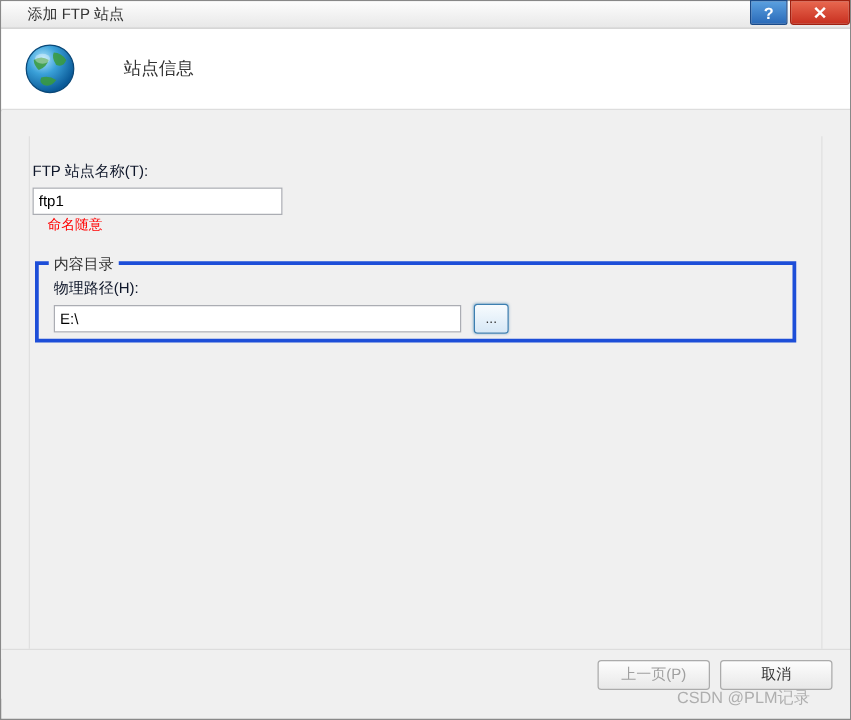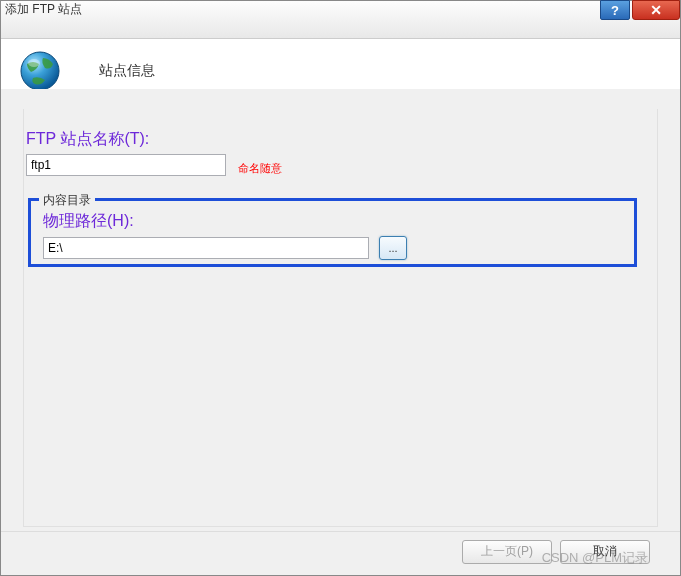--- a/index.html
+++ b/index.html
@@ -1,39 +1,39 @@
 <!DOCTYPE html>
 <html><head>
   <meta charset="utf-8">
   <style>
     * { box-sizing: border-box; font-family: "Microsoft YaHei", "SimSun", sans-serif; }
     body { margin: 0; background: #fff; }
     .window { width: 681px; height: 576px; background: #f0f0f0; border: 1px solid #888; position: relative; }
-    .titlebar { height: 38px; background: linear-gradient(to bottom, #fdfdfd, #e8e8e8); border-bottom: 1px solid #ccc; display: flex; padding: 0 4px; position: relative; }
+    .titlebar { height: 22px; background: linear-gradient(to bottom, #fdfdfd, #e8e8e8); border-bottom: 1px solid #ccc; display: flex; align-items: center; padding: 0 21px; position: relative; }
     .titlebar-text { font-size: 12px; color: #333; }
     .win-controls { position: absolute; right: 0; top: -1px; display: flex; }
     .win-help, .win-close { height: 20px; display: flex; align-items: center; justify-content: center; font-size: 13px; color: #fff; }
     .win-help { width: 30px; background: linear-gradient(to bottom, #5aa0e0, #2a6ab8); border: 1px solid #1a4a88; border-radius: 0 0 2px 2px; margin-right: 2px; color: #fff; font-weight: bold; }
     .win-close { width: 48px; background: linear-gradient(to bottom, #e86850, #c83020); border: 1px solid #a02010; border-radius: 0 0 3px 3px; font-weight: bold; font-size: 14px; }
     .header { height: 65px; background: #fff; border-bottom: 1px solid #ddd; display: flex; align-items: center; padding: 0 18px; gap: 22px; }
     .globe-icon { width: 42px; height: 42px; margin-right: 16px; }
     .header-title { font-size: 14px; color: #333; font-weight: normal; }
     .content { position: absolute; top: 88px; left: 0; right: 0; bottom: 48px; padding: 20px 22px 0 22px; background: #f0f0f0; }
     .inner-panel { border: 1px solid #e0e0e0; border-top: none; padding: 20px 2px 0 2px; background: #f0f0f0; height: 100%; }
     .field-row { margin-bottom: 6px; }
-    .field-label { font-size: 16px; color: #6d28d9; display: block; margin-bottom: 4px; }
+    .field-label { font-size: 12px; color: #0f172a; display: block; margin-bottom: 4px; }
     .text-input { width: 200px; height: 22px; border: 1px solid #abadb3; padding: 0 4px; font-size: 12px; background: #fff; }
     .annotation { color: #ff0000; font-size: 11px; margin-left: 12px; }
-    .site-name-row { display: flex; align-items: flex-end; }
+    .site-name-row { display: flex; align-items: flex-start; flex-direction: column; }
     .fieldset { border: 3px solid #1d4ed8; margin: 22px 18px 0 2px; padding: 10px 12px 4px 12px; position: relative; }
     .fieldset-legend { position: absolute; top: -9px; left: 8px; background: #f0f0f0; padding: 0 4px; font-size: 12px; color: #333; }
     .path-row { display: flex; align-items: center; margin-top: 4px; }
     .path-input { width: 326px; height: 22px; border: 1px solid #abadb3; padding: 0 4px; font-size: 12px; background: #fff; }
     .browse-btn { width: 28px; height: 24px; margin-left: 10px; border: 1px solid #3c7fb1; background: linear-gradient(to bottom, #f7fbfe, #d7e8f6); border-radius: 3px; font-size: 11px; color: #333; display: flex; align-items: center; justify-content: center; cursor: pointer; box-shadow: 0 0 2px rgba(60,127,177,0.5); }
-    .footer { position: absolute; bottom: 4px; left: 0; right: 0; height: 40px; border-top: 1px solid #ddd; background: #f0f0f0; display: flex; align-items: center; justify-content: flex-end; padding: 0 30px; gap: 8px; }
+    .footer { position: absolute; bottom: 16px; left: 0; right: 0; height: 40px; border-top: 1px solid #ddd; background: #f0f0f0; display: flex; align-items: center; justify-content: flex-end; padding: 0 14px; gap: 8px; }
     .footer-btn { width: 90px; height: 24px; border: 1px solid #ababab; background: linear-gradient(to bottom, #fdfdfd, #e8e8e8); border-radius: 3px; font-size: 12px; color: #333; cursor: pointer; }
     .footer-btn:disabled { color: #a0a0a0; cursor: default; }
     .footer-btn.primary { border: 1px solid #3c7fb1; box-shadow: 0 0 2px rgba(60,127,177,0.4); }
     .watermark { position: absolute; bottom: 8px; right: 32px; font-size: 13px; color: rgba(120,120,120,0.55); pointer-events: none; }
   </style>
 </head>
 <body>
 
 <div class="window">
   <div class="titlebar">

